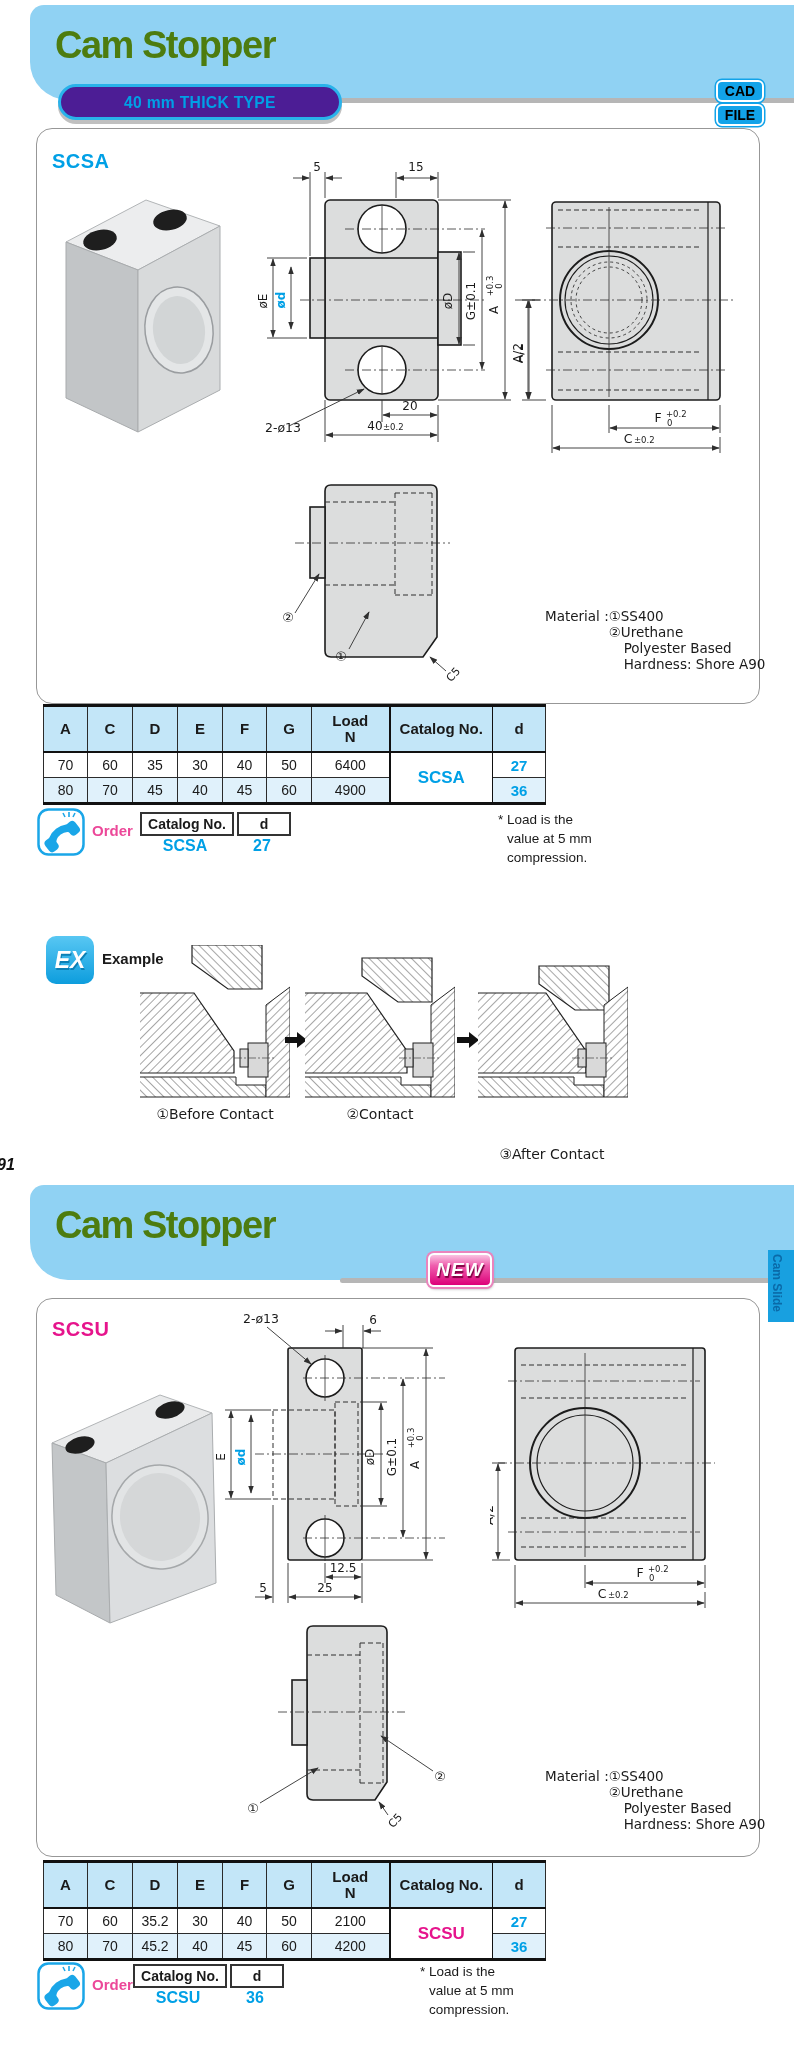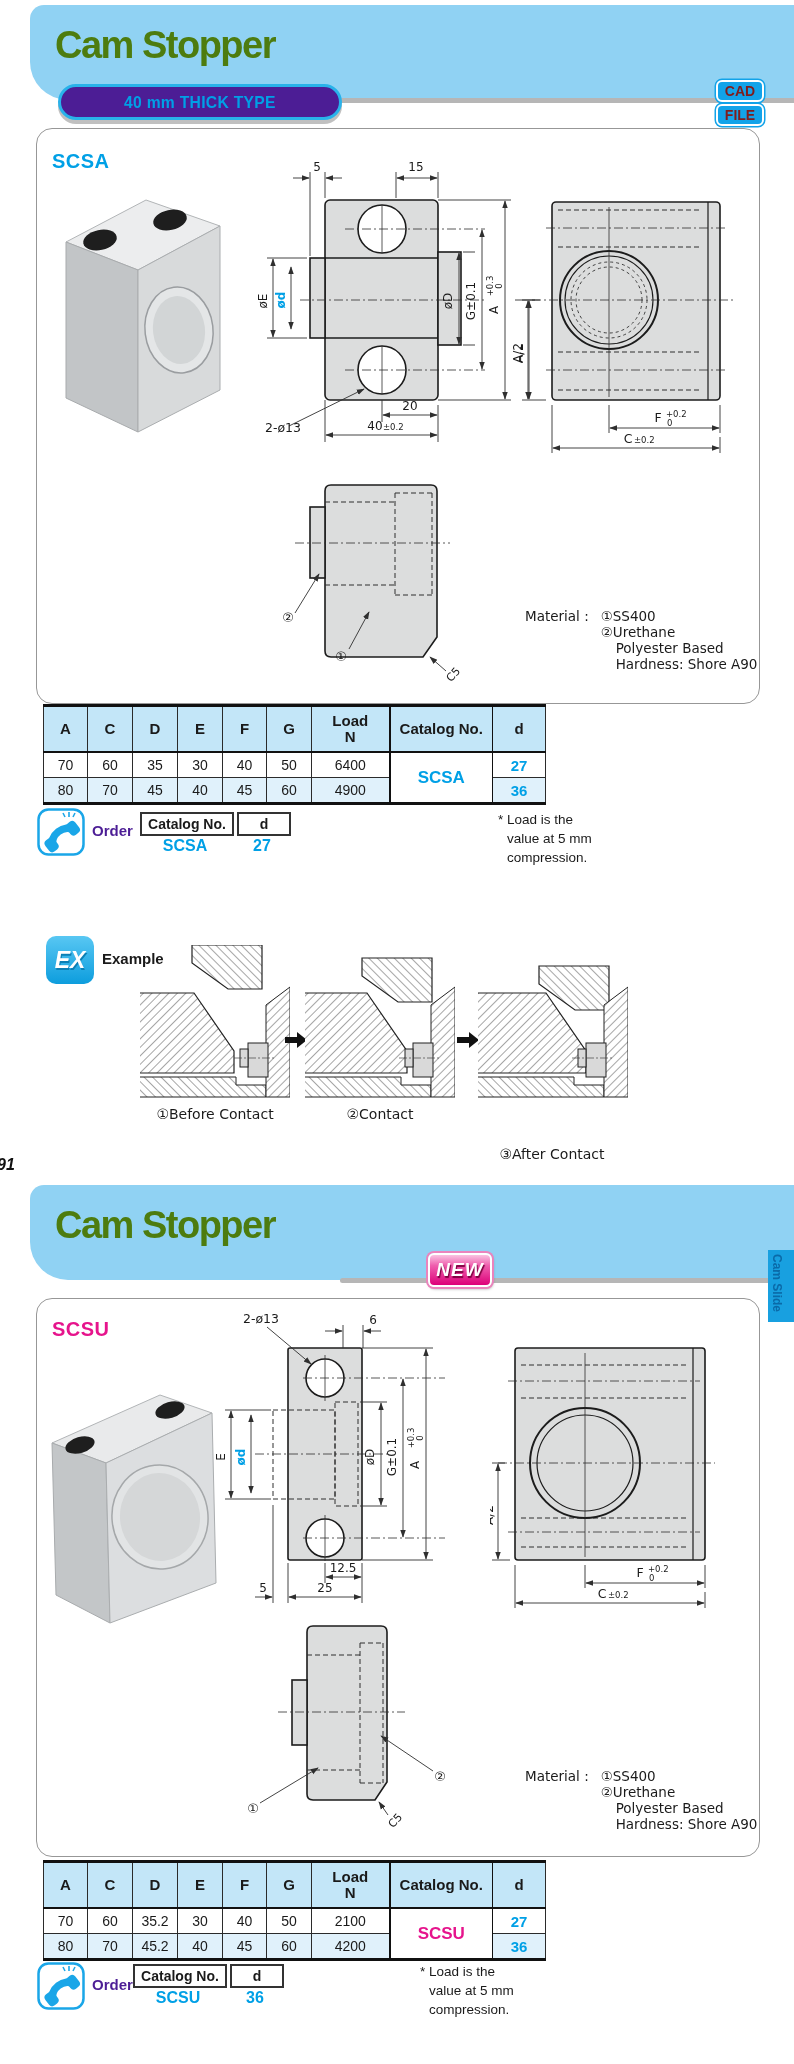--- a/index.html
+++ b/index.html
@@ -7,49 +7,49 @@
         font-family:"Liberation Sans",sans-serif;color:#1a1a1a;}
   .abs{position:absolute;}
   
   .band{background:#90d2f3;border-radius:14px 0 0 38px;}
   .big-title{font-size:38px;font-weight:bold;letter-spacing:-1.5px;color:#4d7c0f;}
   .pill{background:#4c1d95;border:3px solid #29b2ea;border-radius:18px;display:flex;align-items:center;justify-content:center;
         box-shadow:0 4px 0 rgba(140,140,140,.55);}
   .pill span{color:#00a0e6;font-weight:bold;font-size:16.5px;display:inline-block;transform:scaleX(.95);letter-spacing:.3px;}
   .pill-shadow{background:#b6b6b6;border-radius:3px 0 0 3px;}
   .cadbadge{display:flex;flex-direction:column;gap:2px;}
-  .cadbadge div{background:#12a3e9;color:#7f1d1d;font-weight:bold;font-size:14px;text-align:center;
+  .cadbadge div{background:#12a3e9;color:#000000;font-weight:bold;font-size:14px;text-align:center;
         border:2px solid #fff;box-shadow:0 0 0 1.5px #12a3e9;border-radius:6px;padding:1px 0;}
   .newbadge{background:linear-gradient(180deg,#f9c3e1,#ef5fae 35%,#dd0079);border:2px solid #fff;border-radius:6px;
         box-shadow:0 0 0 2px #ea84bd,1px 2px 3px rgba(0,0,0,.35);color:#fff;font-weight:bold;font-style:italic;
         font-size:19px;text-align:center;line-height:30px;text-shadow:1px 2px 1px #7e0040;letter-spacing:1px;}
   .sidetab{background:#18a0e0;overflow:hidden;}
   .sidetab span{writing-mode:vertical-rl;font-size:12px;font-weight:bold;color:#0a6aa8;padding-top:4px;padding-left:2px;display:block;}
   .pageno{font-size:16px;font-weight:bold;font-style:italic;color:#111;}
   
   .panel{border:1.5px solid #979797;border-radius:16px;background:#fff;}
   .model{font-weight:bold;font-size:20px;letter-spacing:.5px;}
   .model.blue{color:#00a0e6;} .model.mag{color:#e6148c;}
   
-  .mat{display:flex;gap:12px;font-size:13.5px;font-family:"DejaVu Sans","Liberation Sans",sans-serif;}
+  .mat{display:flex;font-size:13.5px;font-family:"DejaVu Sans","Liberation Sans",sans-serif;margin-left:20px;}
   .mat .lines div{line-height:16px;}
   .mat .lines div:nth-child(n+3){padding-left:15px;}
   
   .spec-table{border-collapse:collapse;table-layout:fixed;width:502px;
         border-top:3px solid #111;border-bottom:3px solid #111;border-left:1px solid #222;border-right:1.5px solid #111;}
   .spec-table th,.spec-table td{border:1px solid #2b2b2b;text-align:center;vertical-align:middle;padding:0;}
   .spec-table th{background:#c3e6f8;font-size:15px;font-weight:bold;height:44px;line-height:1.1;border-bottom:2px solid #111;}
   .spec-table td{font-size:14px;height:24px;}
   .spec-table .catcol{border-left:2.5px solid #111;border-right:1.5px solid #111;}
   .spec-table tr.r2 td{background:#e0f1fb;}
   .spec-table td.cat{background:#fff;font-size:17px;font-weight:bold;}
   .spec-table td.cat.blue{color:#00a0e6;} .spec-table td.cat.mag{color:#e6148c;}
   .spec-table td.dval{color:#00a0e6;font-weight:bold;font-size:15px;}
   
-  .order-label{font-size:15px;font-weight:bold;color:#4c1d95;}
+  .order-label{font-size:15px;font-weight:bold;color:#ec4899;}
   .hbox{border:2px solid #333;background:#fff;display:flex;align-items:center;justify-content:center;
         font-size:14px;font-weight:bold;}
   .oval{color:#00a0e6;font-weight:bold;font-size:16px;text-align:center;}
   .note{font-size:13.5px;line-height:19px;color:#1a1a1a;}
   .note div:nth-child(n+2){padding-left:9px;}
   
   .exbadge{background:linear-gradient(180deg,#58c7f3,#0d9ddd);border-radius:10px;display:flex;align-items:center;justify-content:center;
         color:#fff;font-weight:bold;font-style:italic;font-size:23px;text-shadow:1px 2px 0 #0b7fb5;}
   .exlabel{font-size:15px;font-weight:bold;}
   .caption{font-size:14px;text-align:center;font-family:"DejaVu Sans","Liberation Sans",sans-serif;}

